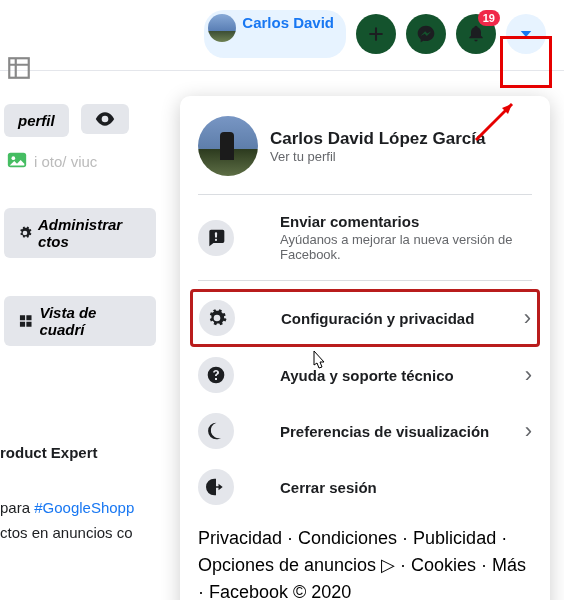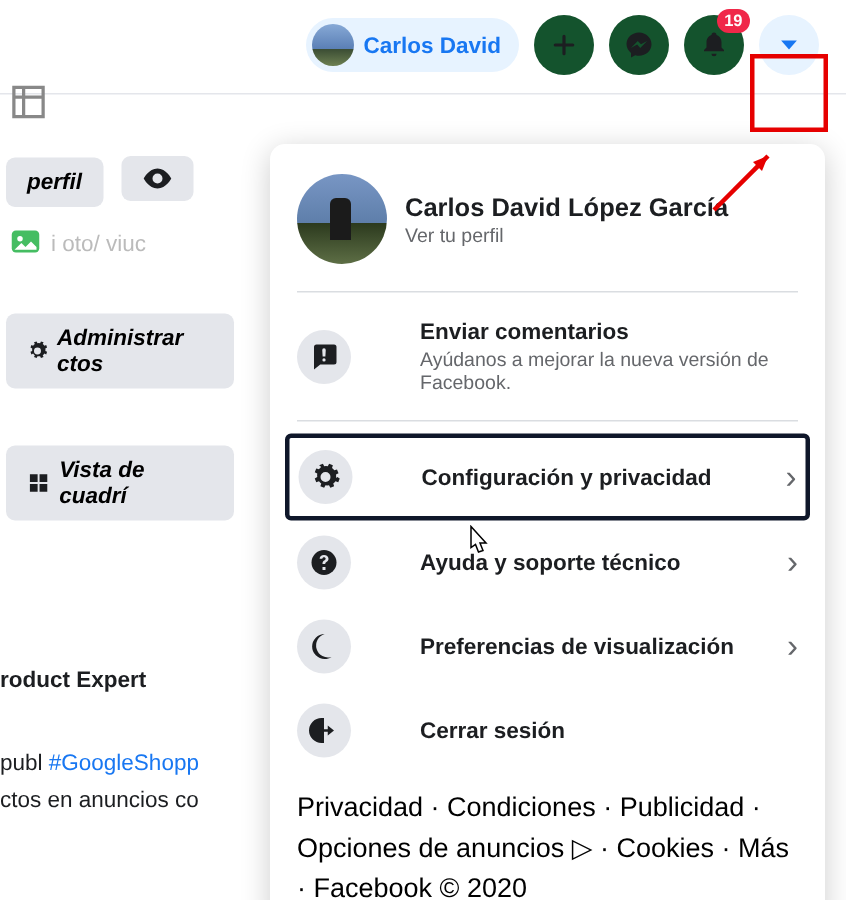--- a/index.html
+++ b/index.html
@@ -23,24 +23,24 @@
     .logo-box {
       position: absolute;
       left: 6px;
       top: 55px;
       width: 28px;
       height: 28px;
       color: #777;
     }
     .user-pill {
       display: flex;
-      align-items: center;
+      align-items: flex-start;
       background: #e7f3ff;
       border-radius: 20px;
-      padding: 4px 12px 4px 4px;
+      padding: 4px 12px 16px 4px;
       gap: 6px;
       color: #1877f2;
       font-weight: 600;
       font-size: 15px;
       cursor: pointer;
     }
     .user-pill .avatar-small {
       width: 28px;
       height: 28px;
       border-radius: 50%;
@@ -171,21 +171,21 @@
     }
     .menu-item {
       display: flex;
       align-items: center;
       gap: 14px;
       padding: 10px 8px;
       cursor: pointer;
       border-radius: 8px;
     }
     .menu-item.highlight {
-      border: 3px solid #0f172a;
+      border: 3px solid #b91c1c;
       border-radius: 4px;
       padding: 8px 6px;
     }
     .menu-icon-circle {
       width: 36px;
       height: 36px;
       border-radius: 50%;
       background: #e4e6eb;
       display: flex;
       align-items: center;
@@ -304,21 +304,21 @@
         </svg>
       <span>Vista de cuadrí</span>
     </span>
   </div>
   <div style="height:60px"></div>
   <div class="left-block">
     <div class="left-text" style="font-weight:600">roduct Expert</div>
   </div>
   <div class="left-block">
     <div class="left-text">
-      <span>publ </span><span class="link-text">#GoogleShopp</span>
+      <span>para </span><span class="link-text">#GoogleShopp</span>
     </div>
     <div class="left-text">ctos en anuncios co</div>
   </div>
 </div>
 
 <div class="dropdown">
   <div class="profile-row">
     <div class="avatar-large"></div>
     <div>
       <div class="profile-name">Carlos David López García</div>

